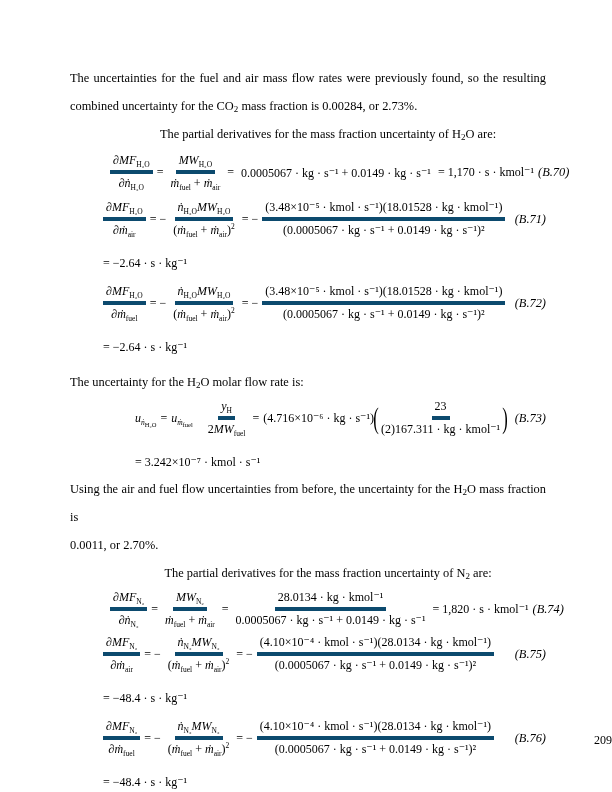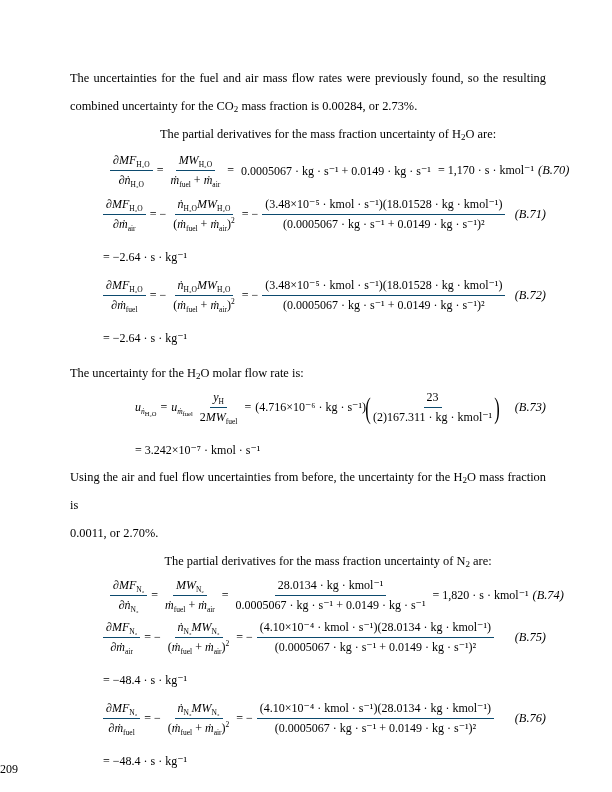--- a/index.html
+++ b/index.html
@@ -10,21 +10,21 @@
   .para { font-size:12.4px; line-height:28px; }
   .jl { text-align:justify; text-align-last:justify; }
   .indent { padding-left:40px;text-align:center; }
   .para sub { font-size:9px; vertical-align:-2px; line-height:0; font-style:normal; }
   .eqblock { font-size:12px; }
   .eqrow { display:flex; align-items:center; }
   .eqmain { display:flex; align-items:center; white-space:nowrap; }
   .tok { white-space:nowrap; }
   .rel { margin:0 4px; white-space:nowrap; }
   .frac { display:inline-flex; flex-direction:column; align-items:center; text-align:center; }
-  .fnum { padding:0 3px 2px; border-bottom:1px solid #0c4a6e; white-space:nowrap; }
+  .fnum { padding:0 3px 2px; border-bottom:4px solid #0c4a6e; white-space:nowrap; }
   .fden { padding:2px 3px 0; white-space:nowrap; }
   .var { font-style:italic; }
   .eqblock sub { font-size:7.5px; font-style:normal; vertical-align:-3px; line-height:0; }
   .eqblock sup { font-size:7.5px; font-style:normal; vertical-align:5px; line-height:0; }
   .eqblock sub sub { font-size:6.5px; vertical-align:-2px; }
   .mid { margin:0 3px; }
   .bigp { font-size:30px; display:inline-block; transform:scaleX(.55); line-height:0; margin:0 -3px; }
   .eqnum { margin-left:auto; font-size:12.4px;font-style:italic; }
   .eqresult { font-size:12px; margin-top:18px; }
   .ind40 { margin-left:40px; }
@@ -32,21 +32,21 @@
   .ind65 { margin-left:65px; }
   #eq70 { margin-top:5px; }
   #eq71 { margin-top:9px; }
   #eq72 { margin-top:13px; }
   #p3   { margin-top:15px; line-height:24px; }
   #eq73 { margin-top:5px; }
   #p4   { margin-top:5px; }
   #eq74 { margin-top:3px; }
   #eq75 { margin-top:7px; }
   #eq76 { margin-top:13px; }
-  .pageno { position:absolute; top:762px; left:0; width:612px; text-align:left; font-size:12px; }
+  .pageno { position:absolute; top:733px; left:0; width:612px; text-align:right; font-size:12px; }
 </style>
 </head>
 <body>
 
 <div class="page">
  <div class="content">
 
   <div class="para jl">The uncertainties for the fuel and air mass flow rates were previously found, so the resulting</div>
   <div class="para"><span>combined uncertainty for the CO</span><sub>2</sub><span> mass fraction is 0.00284, or 2.73%.</span></div>
 
@@ -121,21 +121,21 @@
   </div>
 
   <div class="para" id="p3"><span>The uncertainty for the H</span><sub>2</sub><span>O molar flow rate is:</span></div>
 
   <div class="eqblock" id="eq73">
     <div class="eqrow">
       <div class="eqmain ind65">
         <span class="tok"><span class="var">u</span><sub><span class="var">ṅ</span><sub>H₂O</sub></sub></span>
         <span class="rel">=</span>
         <span class="tok"><span class="var">u</span><sub><span class="var">ṁ</span><sub>fuel</sub></sub></span>
-        <span class="frac" style="margin-left:4px">
+        <span class="frac" style="margin-left:12px">
           <span class="fnum"><span class="var">y</span><sub>H</sub></span>
           <span class="fden"><span>2</span><span class="var">MW</span><sub>fuel</sub></span>
         </span>
         <span class="rel">=</span>
         <span class="tok">(4.716×10⁻⁶ · kg · s⁻¹)</span>
         <span class="bigp">(</span>
         <span class="frac">
           <span class="fnum">23</span>
           <span class="fden">(2)167.311 · kg · kmol⁻¹</span>
         </span>

